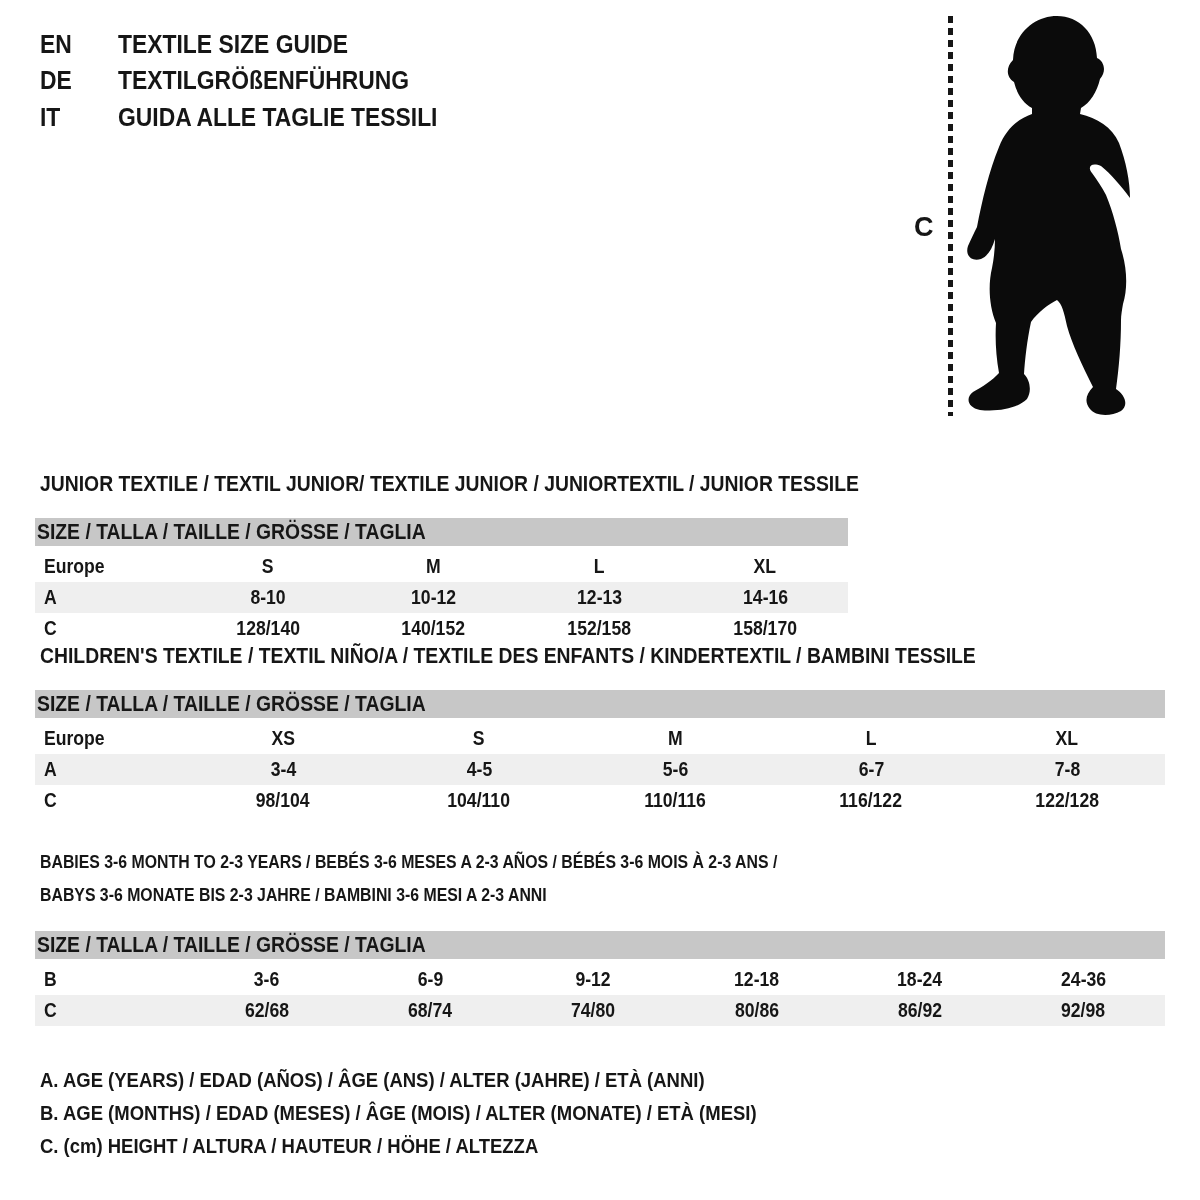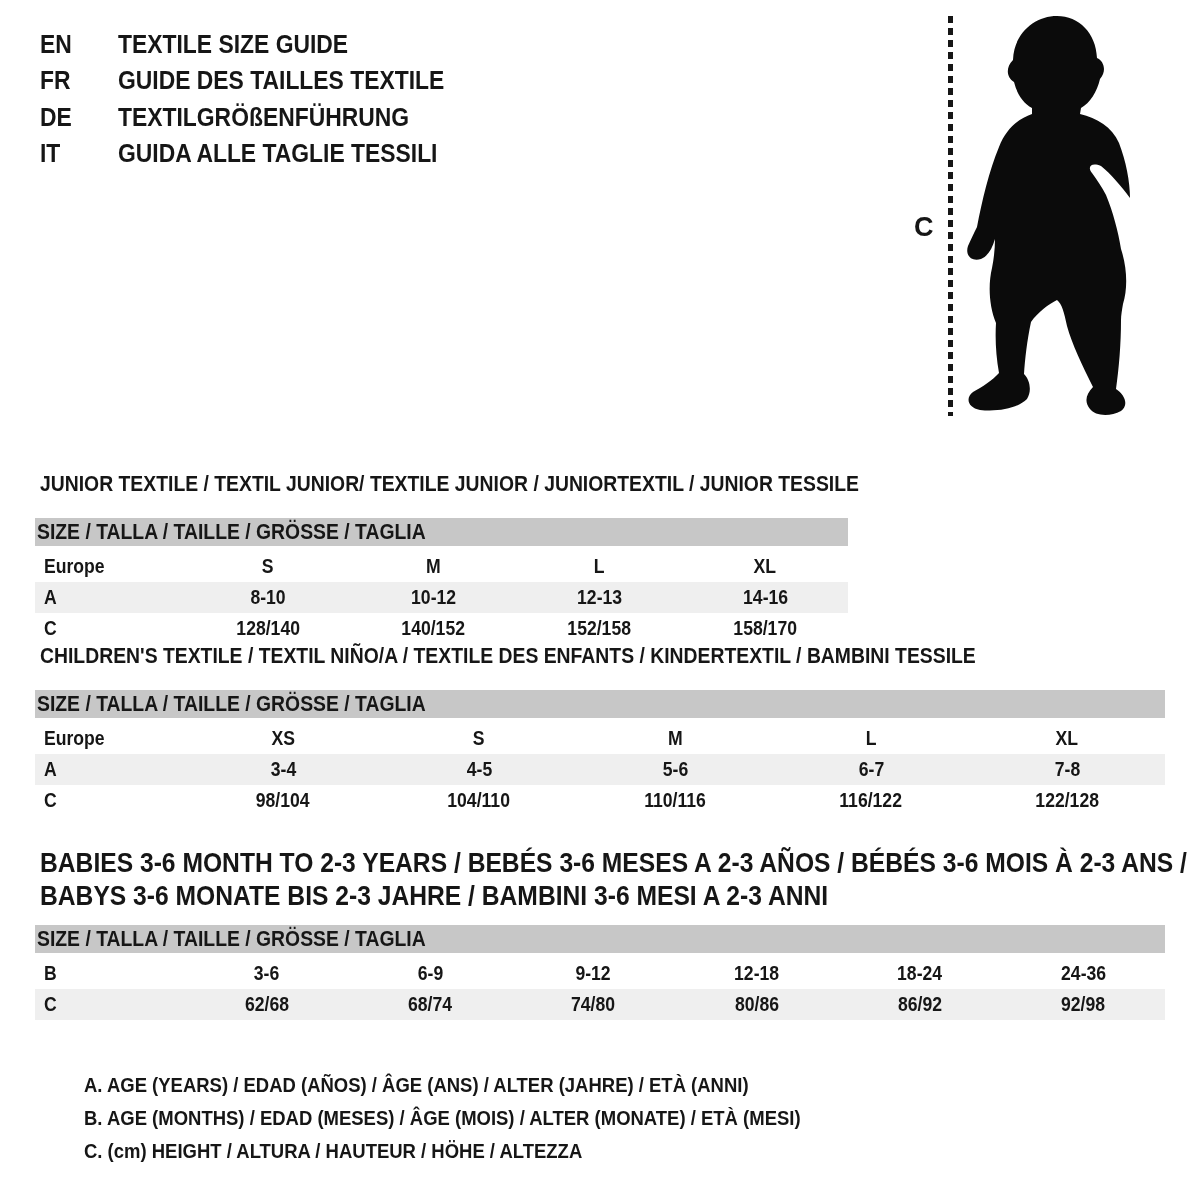--- a/index.html
+++ b/index.html
@@ -36,48 +36,44 @@
   }
   .measure-label { position: absolute; left: 914px; top: 212px; font-size: 27px; }
   .silhouette { position: absolute; left: 963px; top: 12px; }
 
   
   .tbl-section { position: absolute; left: 35px; }
   .sec-junior { top: 437px; width: 813px; margin-top: 36px; }
   .sec-children { top: 645px; width: 1130px; }
   .sec-babies { top: 846px; width: 1130px; }
   .sec-title { font-size: 22px; line-height: 22px; padding-left: 5px; margin-bottom: 23px; }
-  .sec-title-2l { font-size: 28px; line-height: 33px; padding-left: 5px; margin-bottom: 13px; }
+  .sec-title-2l { font-size: 18px; line-height: 33px; padding-left: 5px; margin-bottom: 19px; }
   .size-bar {
     height: 28px; background: var(--header-bar);
     display: flex; align-items: center; padding-left: 2px;
     font-size: 22px; margin-bottom: 5px;
   }
   .trow { display: flex; height: 31px; align-items: center; font-size: 20px; }
   .trow.shaded { background: var(--row-alt); }
   .tlabel { width: 150px; padding-left: 9px; text-align: left; }
   .tcell { flex: 1; text-align: center; }
 
   
   .legend { position: absolute; left: 35px; top: 1068px; font-size: 21px; }
-  .legend-line { height: 33px; display: flex; align-items: center; padding-left: 5px; margin-left: 44px; }
+  .legend-line { height: 33px; display: flex; padding-left: 5px; }
 </style>
 </head>
 <body>
 
 <div class="canvas">
 
   <div class="lang-block">
     <div class="lang-row">
       <span class="lang-code"><span class="tx-l">EN</span></span>
       <span><span class="tx-l">TEXTILE SIZE GUIDE</span></span>
-    </div>
-    <div class="lang-row">
-      <span class="lang-code"><span class="tx-l">FR</span></span>
-      <span><span class="tx-l">GUIDE DES TAILLES TEXTILE</span></span>
     </div>
     <div class="lang-row">
       <span class="lang-code"><span class="tx-l">DE</span></span>
       <span><span class="tx-l">TEXTILGRÖßENFÜHRUNG</span></span>
     </div>
     <div class="lang-row">
       <span class="lang-code"><span class="tx-l">IT</span></span>
       <span><span class="tx-l">GUIDA ALLE TAGLIE TESSILI</span></span>
     </div>
   </div>

